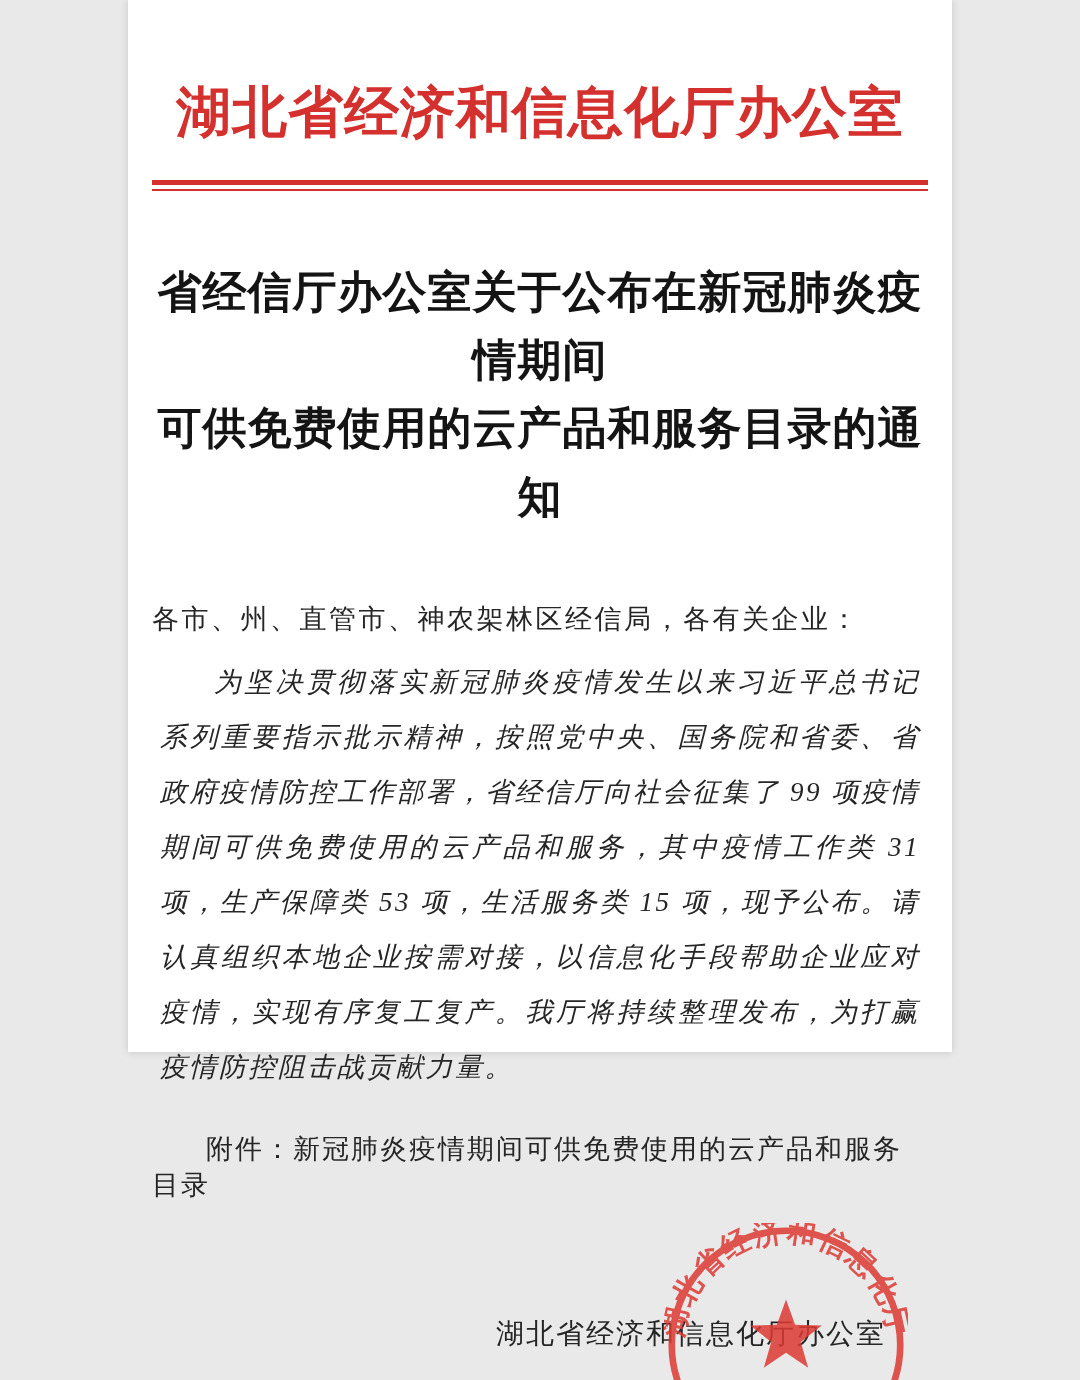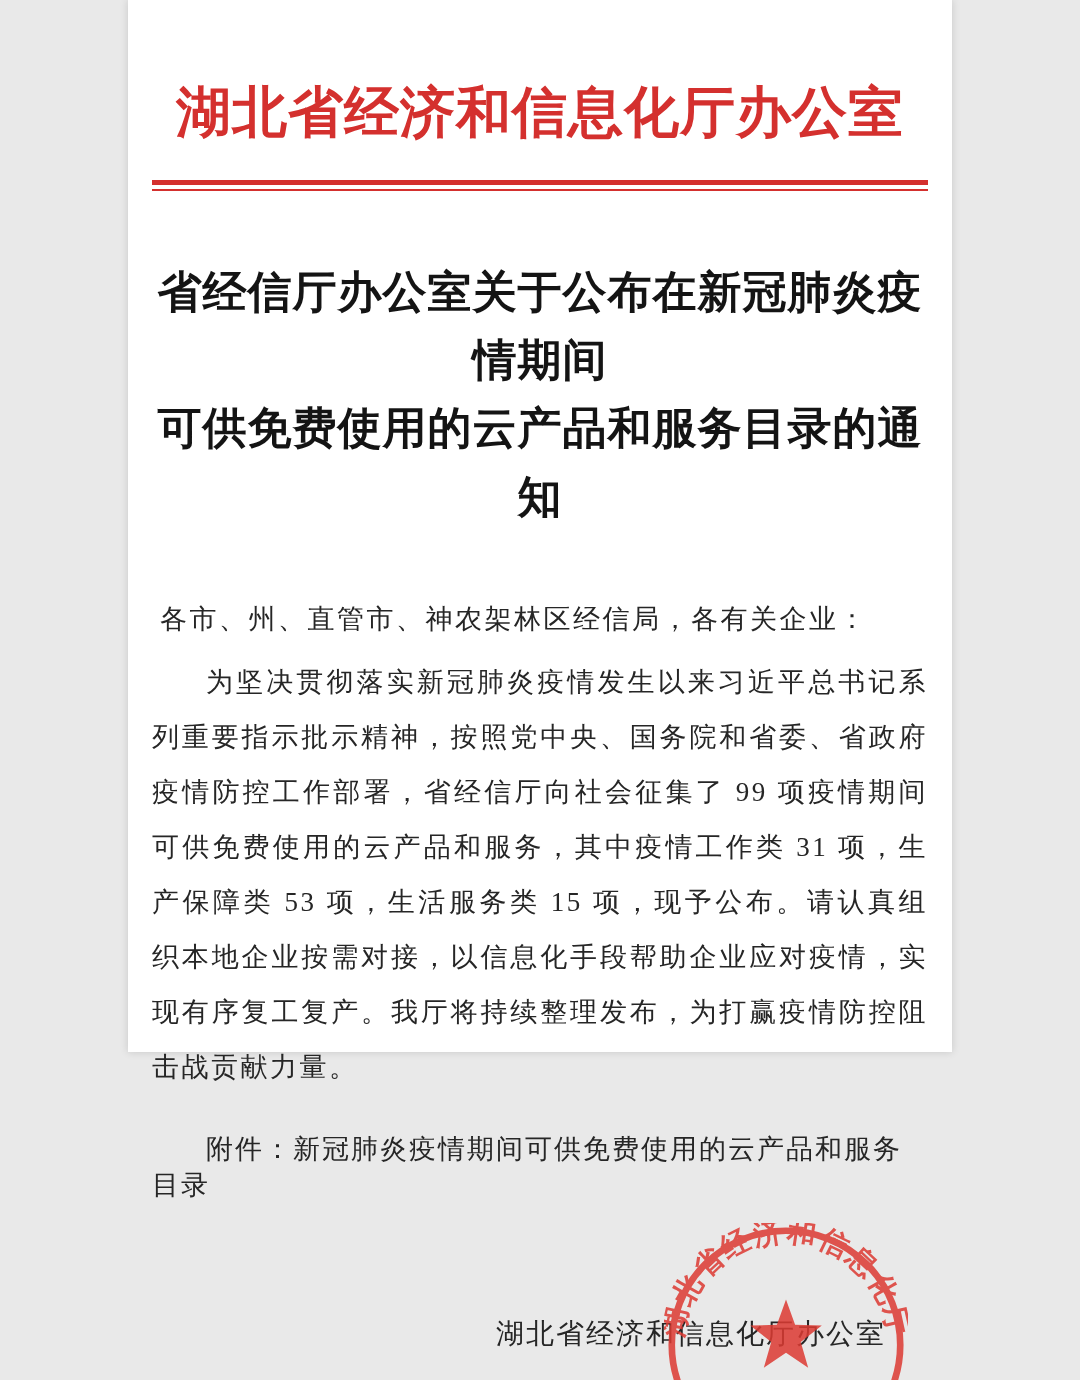--- a/index.html
+++ b/index.html
@@ -50,25 +50,26 @@
   .body-text {
     margin-top: 60px;
     padding: 0 6px;
     font-size: 27px;
     line-height: 55px;
     letter-spacing: 2.5px;
     color: #262626;
     text-align: justify;
   }
   .salutation {
-    margin: 8px;
+    margin: 0;
   }
   .para {
-    margin: 0;
+    margin: 8px;
     text-indent: 2em;
+    font-style: italic;
   }
   .attachment {
     margin-top: 36px;
     padding: 0 6px;
     text-indent: 2em;
     font-size: 27px;
     letter-spacing: 2px;
     color: #262626;
   }
   .sign-block {

